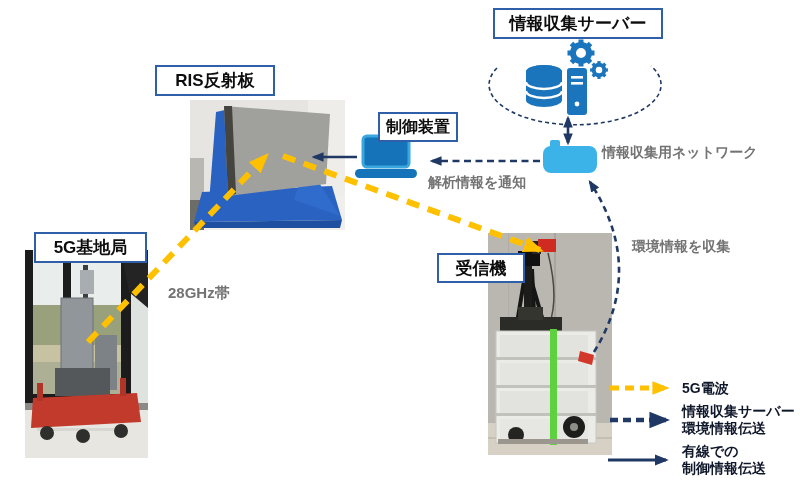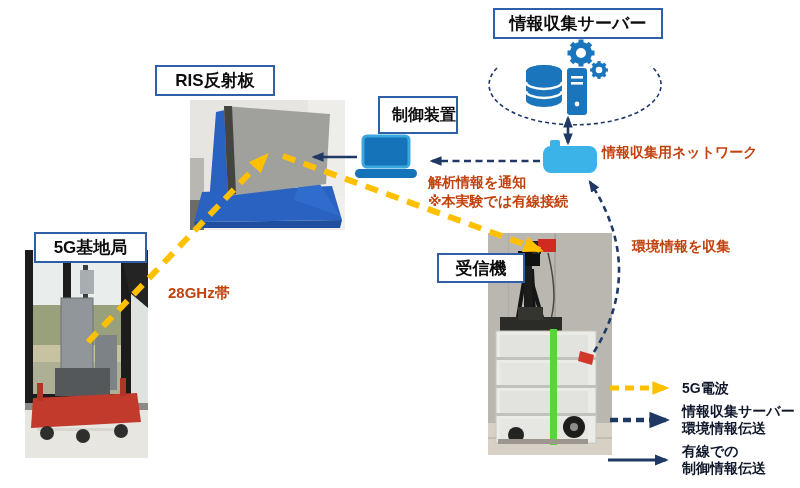--- a/index.html
+++ b/index.html
@@ -8,21 +8,21 @@
     font-family:"Liberation Sans","DejaVu Sans",sans-serif;color:#111;
   }
   
   .labelbox{
     position:absolute;background:#ffffff;border:2px solid #2E5FA8;
     display:flex;align-items:center;justify-content:center;
     font-weight:bold;color:#0d0d0d;box-sizing:border-box;white-space:nowrap;
     z-index:40;
   }
   .note{
-    position:absolute;font-weight:bold;color:#c2410c;font-size:14px;line-height:19px;
+    position:absolute;font-weight:bold;color:#737373;font-size:14px;line-height:19px;
     white-space:nowrap;z-index:40;
   }
   svg.photo{position:absolute;z-index:10;}
   #icons-layer{position:absolute;left:0;top:0;z-index:20;}
   #arrows-layer{position:absolute;left:0;top:0;z-index:30;}
   
   .st-yellow{stroke:#FFC000;}
   .st-navy{stroke:#1F3864;}
   .fl-yellow{fill:#FFC000;}
   .fl-navy{fill:#1F3864;}
@@ -193,37 +193,36 @@
   </svg>
 
   <div class="labelbox" style="left:493px;top:8px;width:170px;height:31px;font-size:17px;">
     <span>情報収集サーバー</span>
   </div>
 
   <div class="labelbox" style="left:155px;top:65px;width:120px;height:31px;font-size:17px;">
     <span>RIS反射板</span>
   </div>
 
-  <div class="labelbox" style="left:378px;top:96px;width:80px;height:38px;font-size:16px;justify-content:flex-end;">
+  <div class="labelbox" style="left:378px;top:112px;width:80px;height:30px;font-size:16px;">
     <span>制御装置</span>
   </div>
 
   <div class="labelbox" style="left:18px;top:232px;width:113px;height:31px;font-size:17px;margin-left:16px;">
     <span>5G基地局</span>
   </div>
 
   <div class="labelbox" style="left:437px;top:253px;width:88px;height:30px;font-size:17px;">
     <span>受信機</span>
   </div>
 
   <div class="note" style="left:168px;top:283px;font-size:15px;">28GHz帯</div>
 
   <div class="note" style="left:428px;top:173px;">
     <div>解析情報を通知</div>
-    <div>※本実験では有線接続</div>
   </div>
 
   <div class="note" style="left:602px;top:143px;">
     <div>情報収集用ネットワーク</div>
   </div>
 
   <div class="note" style="left:632px;top:237px;">環境情報を収集</div>
 
   <div class="legend-text" style="left:682px;top:380px;">5G電波</div>
 

